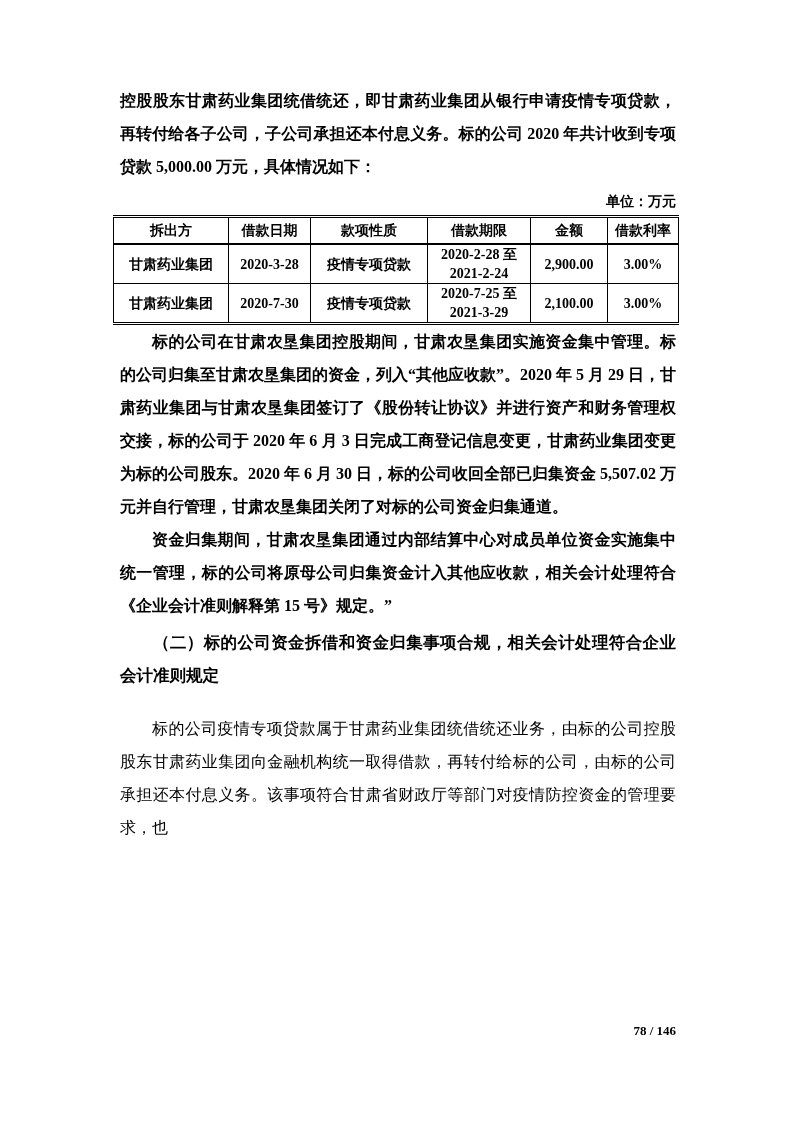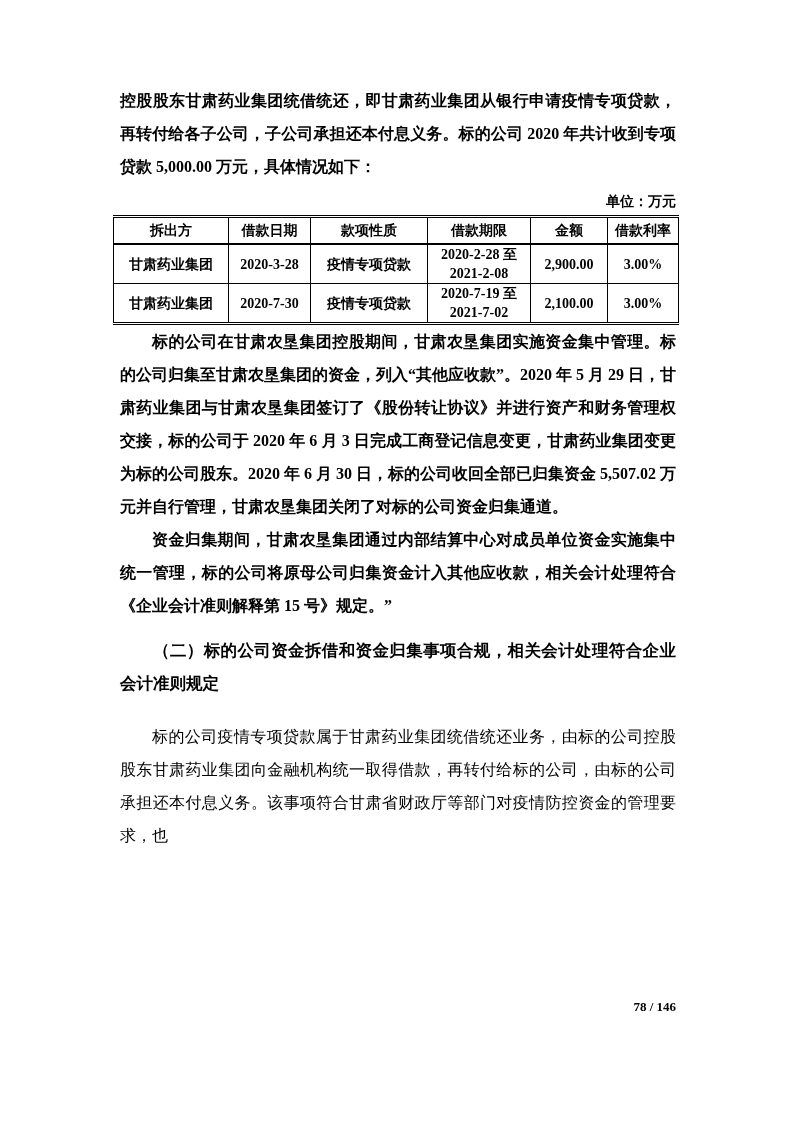--- a/index.html
+++ b/index.html
@@ -87,26 +87,26 @@
   .col-lender  { width: 115px; }
   .col-date    { width: 82px; }
   .col-nature  { width: 117px; }
   .col-period  { width: 103px; }
   .col-amount  { width: 77px; }
   .col-rate    { width: 71px; }
 
   .para-2 { margin-top: 8px; }
   .head-1 { margin-top: 8px; }
   .head-2 { }
-  .head-3 { margin-top: 12px; }
+  .head-3 { margin-top: 4px; }
   .para-6 { margin-top: 20px; }
 
   .page-number {
     position: absolute;
-    top: 998px;
+    top: 1022px;
     right: 117px;
     font-size: 13px;
     font-weight: bold;
     font-family: "Liberation Serif", serif;
     line-height: 18px;
   }
 </style>
 </head>
 <body>
 
@@ -136,32 +136,32 @@
           <th>借款利率</th>
         </tr>
       </thead>
       <tbody>
         <tr>
           <td>甘肃药业集团</td>
           <td>2020-3-28</td>
           <td>疫情专项贷款</td>
           <td>
             <div>2020-2-28 至</div>
-            <div>2021-2-08</div>
+            <div>2021-2-24</div>
           </td>
           <td>2,900.00</td>
           <td>3.00%</td>
         </tr>
         <tr>
           <td>甘肃药业集团</td>
           <td>2020-7-30</td>
           <td>疫情专项贷款</td>
           <td>
-            <div>2020-7-19 至</div>
-            <div>2021-7-02</div>
+            <div>2020-7-25 至</div>
+            <div>2021-3-29</div>
           </td>
           <td>2,100.00</td>
           <td>3.00%</td>
         </tr>
       </tbody>
     </table>
 
 
 
 

